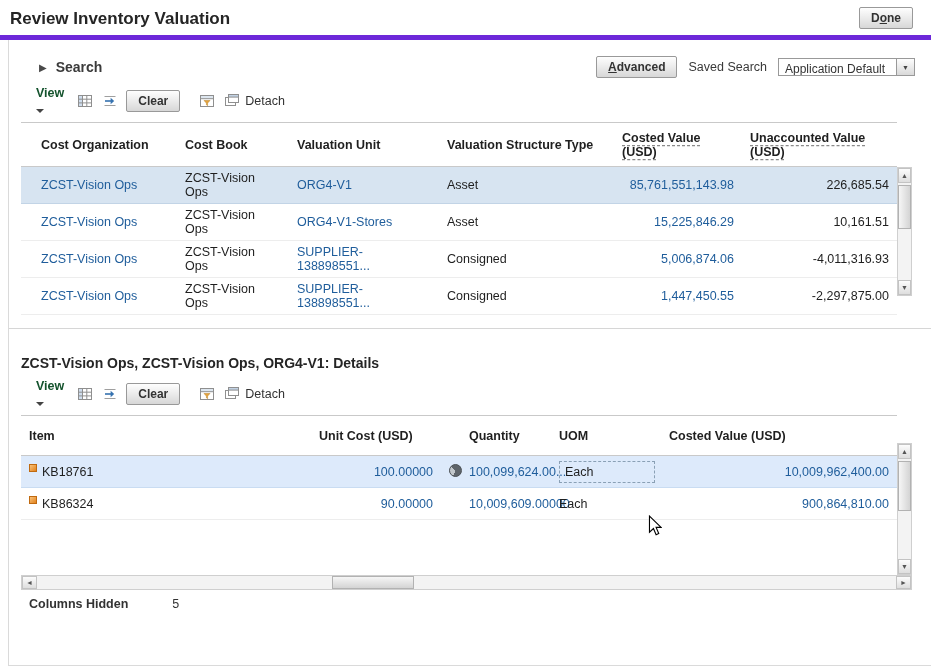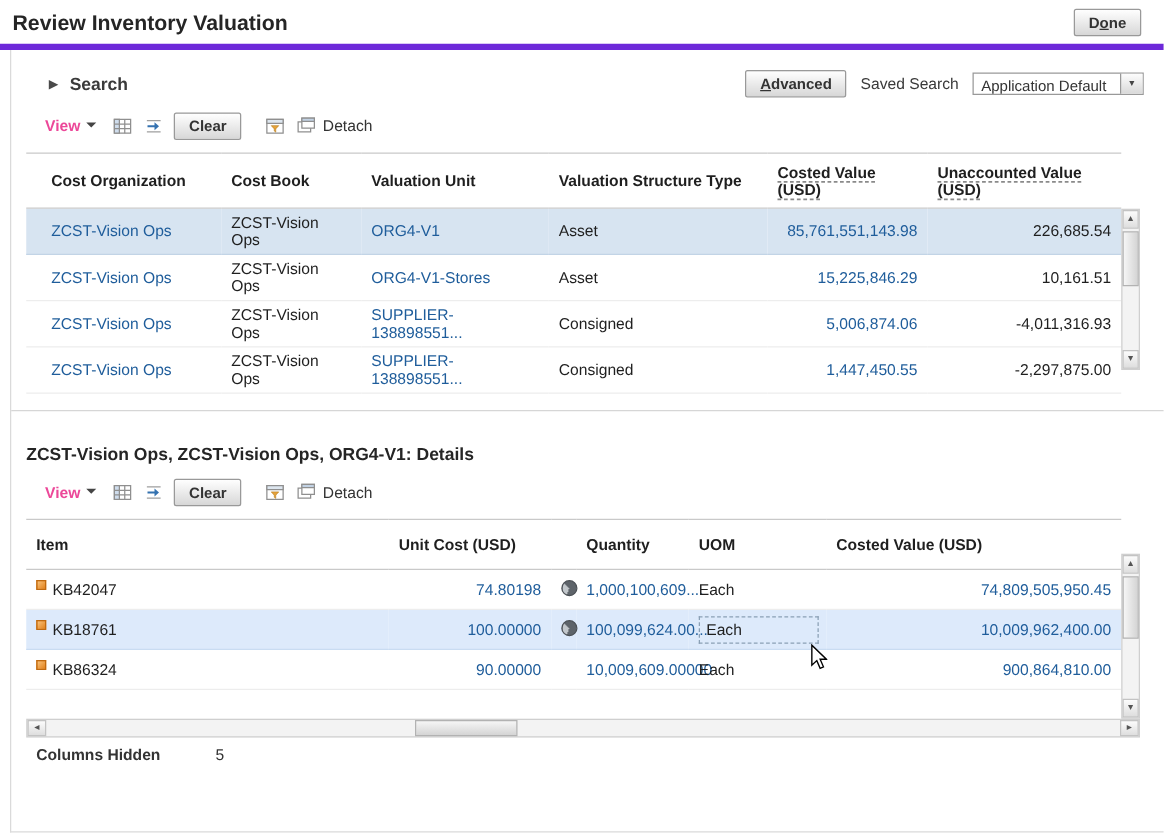--- a/index.html
+++ b/index.html
@@ -52,21 +52,21 @@
   .combo-btn {
     width: 18px; border-left: 1px solid #999;
     background: linear-gradient(#fdfdfd, #d9d9d9);
     display: flex; align-items: center; justify-content: center;
     font-size: 7px; color: #444; cursor: pointer;
   }
   
   h2.section { margin: 14px 0 0 12px; font-size: 14px; font-weight: bold; color: #252525; }
   
   .toolbar { display: flex; align-items: center; gap: 7px; margin: 10px 0 0 22px; height: 26px; }
-  .view-menu { display: flex; gap: 5px; padding: 2px 5px; font-weight: bold; color: #ec4899; cursor: pointer; }
+  .view-menu { display: flex; gap: 5px; padding: 2px 5px; font-weight: bold; color: #14532d; cursor: pointer; flex-direction: column; }
   .vcaret { width: 0; height: 0; border: 4px solid transparent; border-top-color: #444; margin-top: 4px; }
   .tb-icon { width: 18px; height: 18px; display: inline-flex; align-items: center; justify-content: center; cursor: pointer; }
   .detach-btn { display: flex; align-items: center; gap: 4px; color: #333; cursor: pointer; }
   .tb-gap { width: 4px; }
   
   .grid-wrap { display: flex; align-items: flex-start; margin: 8px 0 0 12px; }
   table.grid { border-collapse: collapse; table-layout: fixed; width: 876px; border-bottom: 1px solid #cfcfcf; }
   table.grid th {
     border-top: 1px solid #c9c9c9; border-bottom: 1px solid #c9c9c9;
     font-weight: bold; text-align: left; padding: 4px 8px;
@@ -341,28 +341,20 @@
         <tr>
           <th>Item</th>
           <th class="num">Unit Cost (USD)</th>
           <th></th>
           <th class="num">Quantity</th>
           <th>UOM</th>
           <th class="num">Costed Value (USD)</th>
         </tr>
       </thead>
       <tbody>
-        <tr>
-          <td><span class="flag"></span><span>KB42047</span></td>
-          <td class="num"><a class="lnk">74.80198</a></td>
-          <td><span class="pie"></span></td>
-          <td class="num"><a class="lnk">1,000,100,609....</a></td>
-          <td>Each</td>
-          <td class="num"><a class="lnk">74,809,505,950.45</a></td>
-        </tr>
         <tr class="hl">
           <td><span class="flag"></span><span>KB18761</span></td>
           <td class="num"><a class="lnk">100.00000</a></td>
           <td><span class="pie"></span></td>
           <td class="num"><a class="lnk">100,099,624.00...</a></td>
           <td><span class="uom-focus">Each</span></td>
           <td class="num"><a class="lnk">10,009,962,400.00</a></td>
         </tr>
         <tr>
           <td><span class="flag"></span><span>KB86324</span></td>

